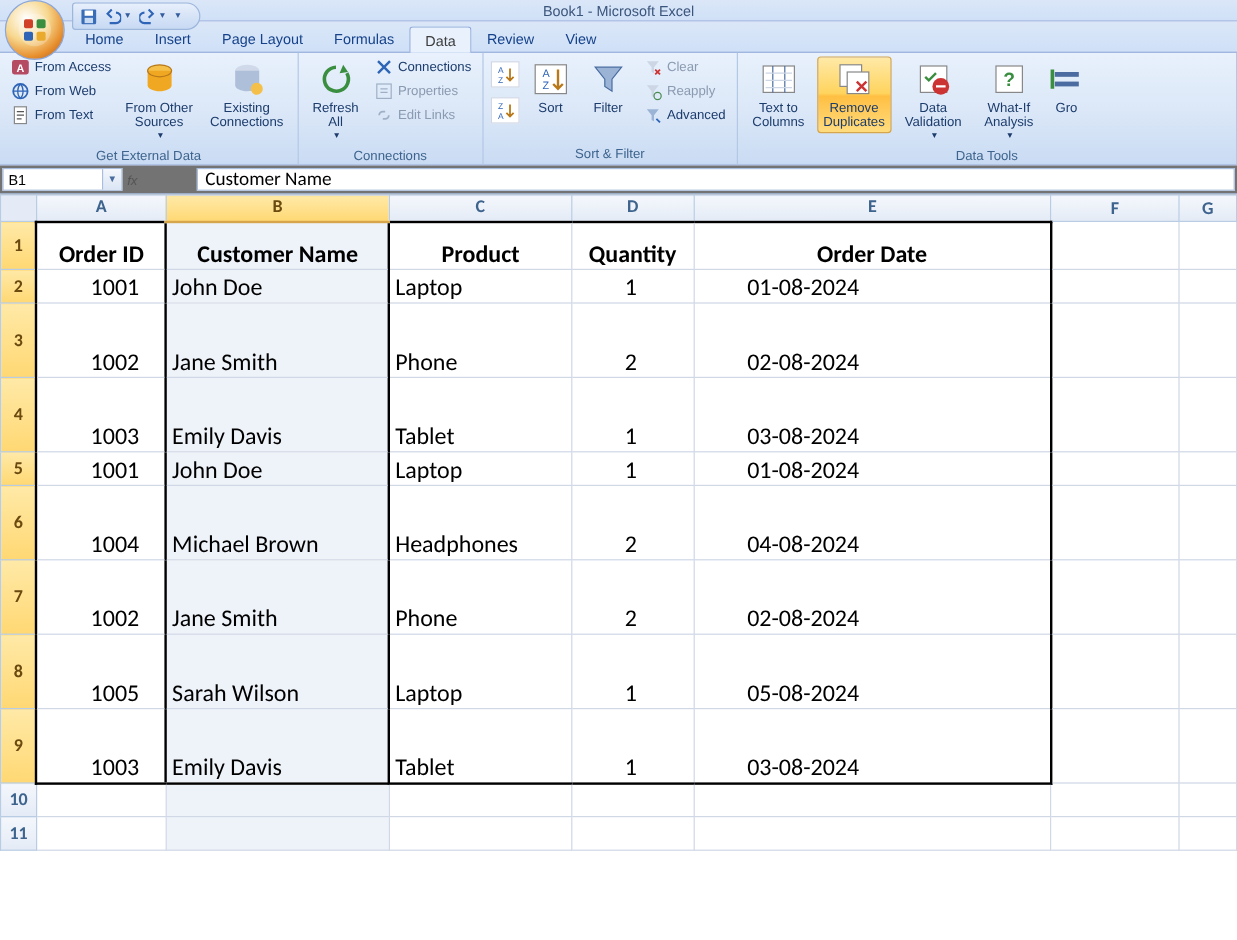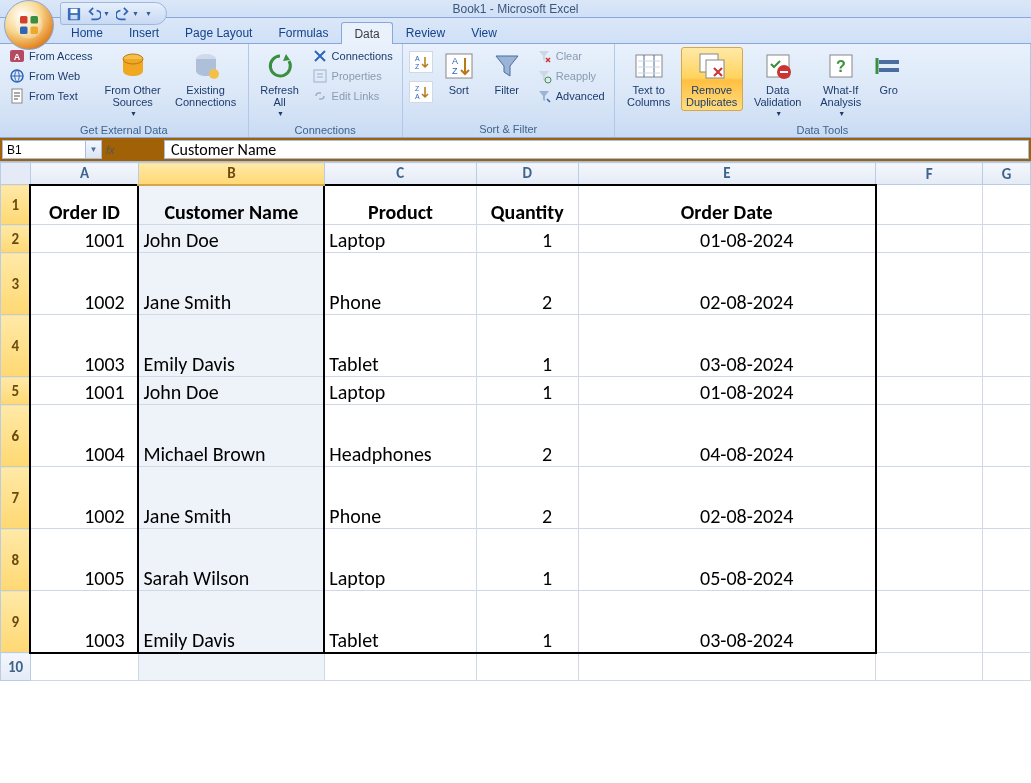--- a/index.html
+++ b/index.html
@@ -129,21 +129,21 @@
     padding:1px 3px;
     white-space: nowrap;
   }
   .btn-small .sico { width:16px; height:16px; flex-shrink:0; }
   .btn-small.dis { color:#8a9ab0; }
   .dd-arrow { font-size:7px; color:#1c3c6c; margin-left:2px; }
 
   
   .formula-row {
     height: 24px;
-    background: #a16207;
+    background: #737373;
     border-bottom: 1px solid #a9bdde;
     display:flex;
     align-items:stretch;
   }
   .name-box {
     width: 100px;
     border-right: 1px solid #a9bdde;
     display:flex; align-items:center;
     padding: 0 4px;
     background:#fff;
@@ -199,21 +199,21 @@
     border: 1px solid #d0d7e5;
     font-family: Calibri, sans-serif;
     font-size: 20px;
     padding: 0 4px;
     vertical-align: bottom;
     height: 28px;
     white-space: nowrap;
     overflow: hidden;
   }
   td.cell.hdr { font-weight: bold; text-align:center; }
-  td.cell.num { text-align: center; padding-left: 44px; }
+  td.cell.num { text-align: left; padding-left: 44px; }
   td.cell.selcol { background:#eef2f9; }
   td.cell.thickL { border-left: 2px solid #000; }
   td.cell.thickR { border-right: 2px solid #000; }
   td.cell.thickT { border-top: 2px solid #000; }
   td.cell.thickB { border-bottom: 2px solid #000; }
 
   
   .cA{width:108px;} .cB{width:186px;} .cC{width:152px;} .cD{width:102px;} .cE{width:298px;} .cF{width:107px;} .cG{width:48px;}
 </style>
 </head>
@@ -591,15 +591,25 @@
         <tr style="height:22px">
           <th class="rowhead">10</th>
           <td class="cell"></td>
           <td class="cell selcol"></td>
           <td class="cell"></td>
           <td class="cell"></td>
           <td class="cell"></td>
           <td class="cell"></td>
           <td class="cell"></td>
         </tr>
+        <tr style="height:22px">
+          <th class="rowhead">11</th>
+          <td class="cell"></td>
+          <td class="cell selcol"></td>
+          <td class="cell"></td>
+          <td class="cell"></td>
+          <td class="cell"></td>
+          <td class="cell"></td>
+          <td class="cell"></td>
+        </tr>
       </tbody>
     </table>
 </div>
 
 </body></html>

